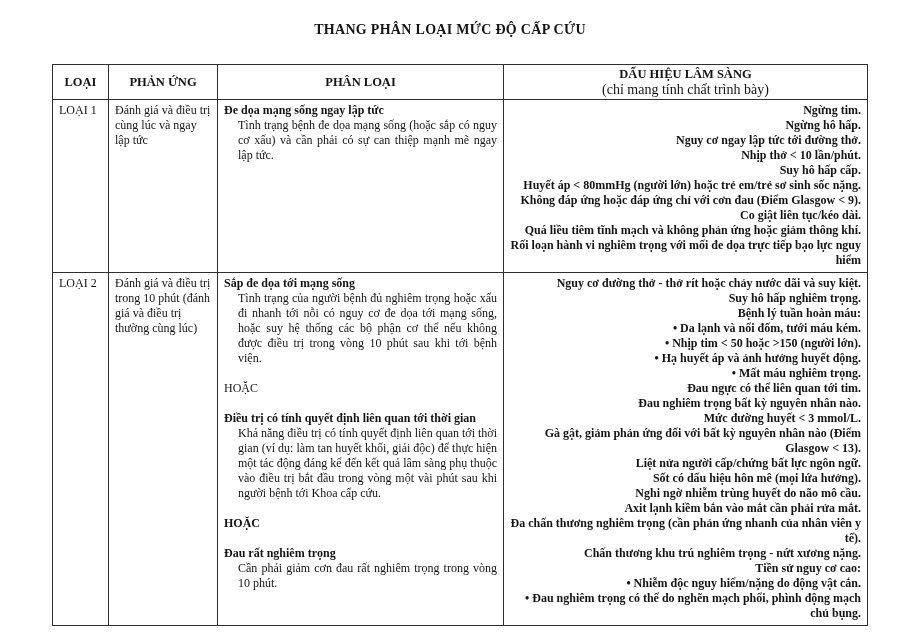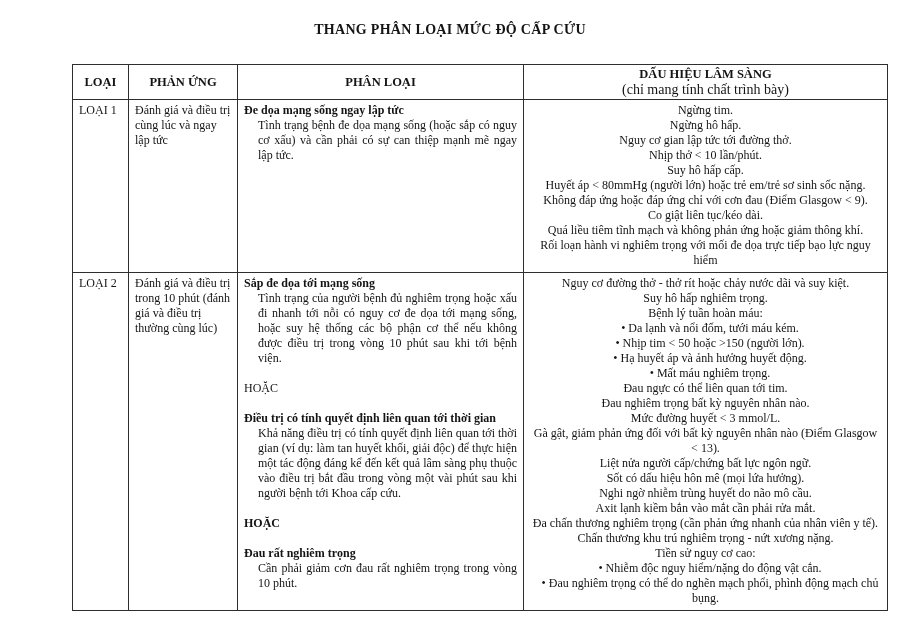--- a/index.html
+++ b/index.html
@@ -21,21 +21,21 @@
     top: 22px;
     left: 0;
     width: 100%;
     text-align: center;
     font-weight: bold;
     font-size: 14px;
     letter-spacing: 0.3px;
   }
   table.triage {
     position: absolute;
-    left: 72px;
+    left: 52px;
     top: 64px;
     width: 815px;
     border-collapse: collapse;
     table-layout: fixed;
   }
   table.triage th, table.triage td {
     border: 1px solid #2e2e2e;
     font-size: 12px;
     line-height: 15px;
     vertical-align: top;
@@ -47,21 +47,21 @@
     padding: 2px 4px;
     height: 26px;
   }
   .hdr-main { font-weight: bold; font-size: 12.5px; }
   .hdr-sub  { font-weight: normal; font-size: 14px; }
   .cell-loai { font-weight: normal; white-space: nowrap; }
   .blk-heading { font-weight: bold; text-align: justify; }
   .blk-para { text-align: justify; margin-left: 14px; }
   .blk-connector { margin: 15px 0; }
   .blk-connector-bold { margin: 15px 0; font-weight: bold; }
-  .sign-line { text-align: center; }
+  .sign-line { text-align: right; font-weight: bold; }
   .sign-line.bullet { text-indent: 9px; }
 </style>
 </head>
 <body>
 
 <div class="page">
   <div class="doc-title">THANG PHÂN LOẠI MỨC ĐỘ CẤP CỨU</div>
 
   <table class="triage">
     <colgroup>
@@ -92,21 +92,21 @@
     <tr>
           <td class="cell-loai">LOẠI 1</td>
           <td>Đánh giá và điều trị cùng lúc và ngay lập tức</td>
           <td>
             <div class="blk-heading">Đe dọa mạng sống ngay lập tức</div>
             <div class="blk-para">Tình trạng bệnh đe dọa mạng sống (hoặc sắp có nguy cơ xấu) và cần phải có sự can thiệp mạnh mẽ ngay lập tức.</div>
           </td>
           <td>
             <div class="sign-line">Ngừng tim.</div>
             <div class="sign-line">Ngừng hô hấp.</div>
-            <div class="sign-line">Nguy cơ gian lập tức tới đường thở.</div>
+            <div class="sign-line">Nguy cơ ngay lập tức tới đường thở.</div>
             <div class="sign-line">Nhịp thở &lt; 10 lần/phút.</div>
             <div class="sign-line">Suy hô hấp cấp.</div>
             <div class="sign-line">Huyết áp &lt; 80mmHg (người lớn) hoặc trẻ em/trẻ sơ sinh sốc nặng.</div>
             <div class="sign-line">Không đáp ứng hoặc đáp ứng chỉ với cơn đau (Điểm Glasgow  &lt; 9).</div>
             <div class="sign-line">Co giật liên tục/kéo dài.</div>
             <div class="sign-line">Quá liều tiêm tĩnh mạch và không phản ứng hoặc giảm thông khí.</div>
             <div class="sign-line">Rối loạn hành vi nghiêm trọng với mối đe dọa trực tiếp bạo lực nguy hiểm</div>
           </td>
         </tr>
         <tr>

